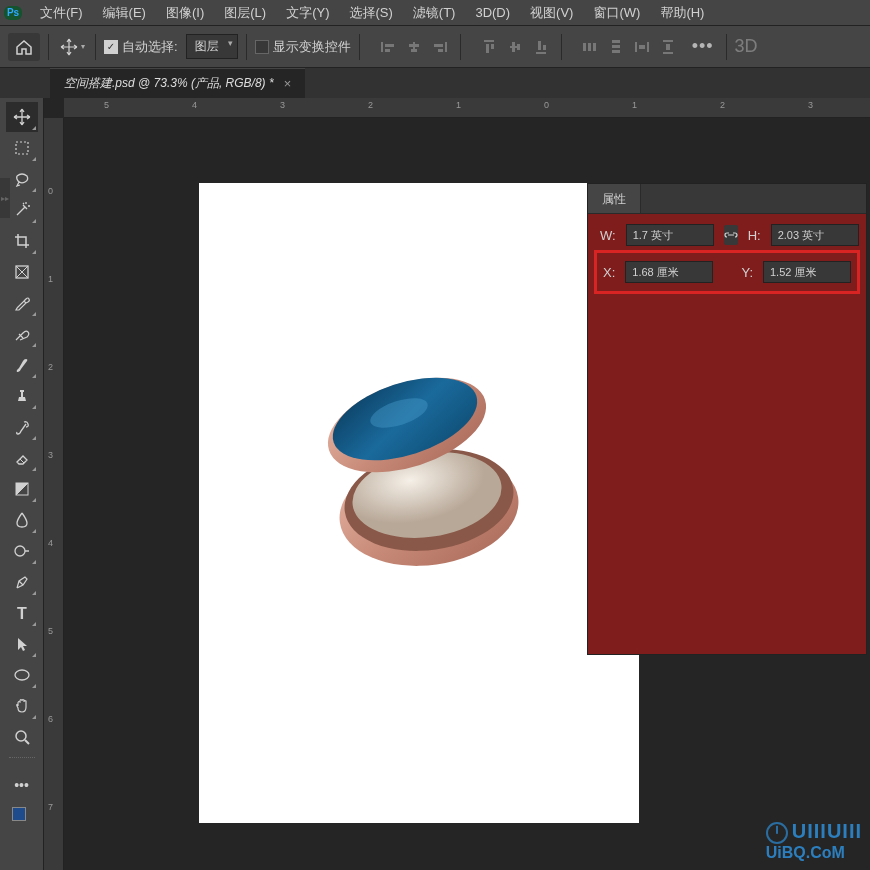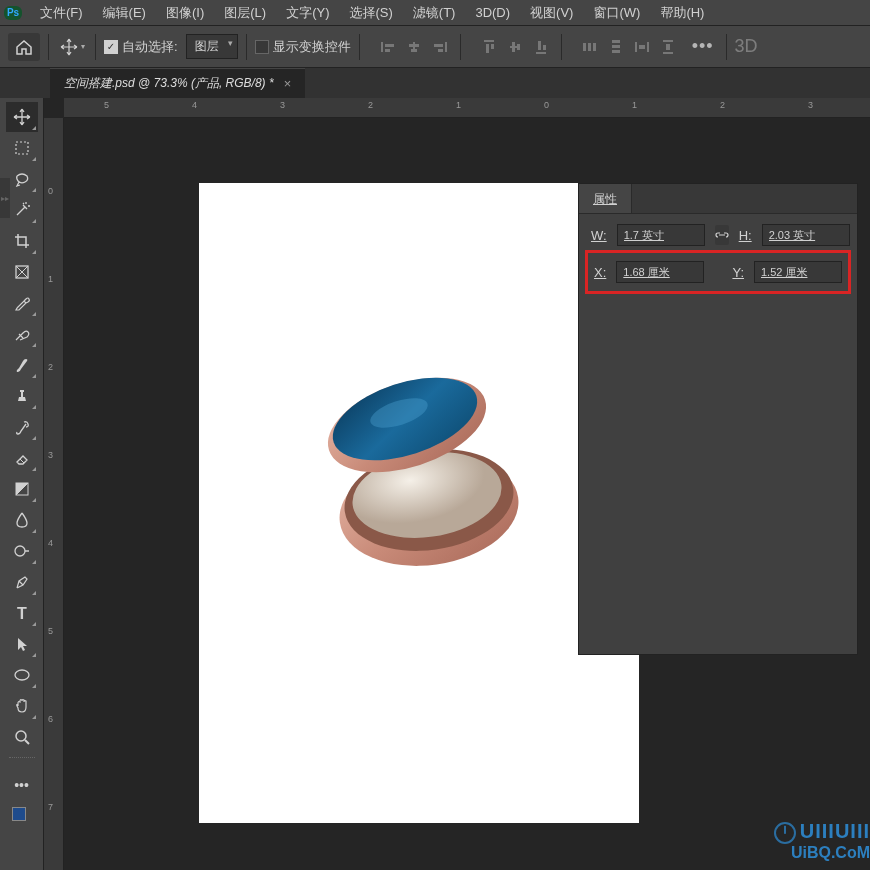--- a/index.html
+++ b/index.html
@@ -29,35 +29,35 @@
 .tool .corner { position: absolute; right: 2px; bottom: 2px; width: 0; height: 0; border-left: 4px solid transparent; border-bottom: 4px solid #999; }
 .swatch { width: 20px; height: 20px; margin-top: 6px; position: relative; }
 .swatch .fg { position: absolute; width: 14px; height: 14px; background: #1e4b8c; border: 1px solid #888; left: 0; top: 0; }
 .canvas-wrap { flex: 1; background: #252525; position: relative; overflow: hidden; }
 .ruler-h { position: absolute; top: 0; left: 20px; right: 0; height: 20px; background: #3a3a3a; border-bottom: 1px solid #222; display: flex; color: #999; font-size: 10px; }
 .ruler-v { position: absolute; top: 20px; left: 0; width: 20px; bottom: 0; background: #3a3a3a; border-right: 1px solid #222; color: #999; font-size: 10px; }
 .ruler-tick-h { position: absolute; top: 2px; font-size: 9px; }
 .ruler-tick-v { position: absolute; left: 4px; font-size: 9px; }
 .canvas { position: absolute; left: 155px; top: 85px; width: 440px; height: 640px; background: #fff; }
 .product-img { position: absolute; left: 50%; top: 44%; transform: translate(-50%,-50%); width: 240px; height: 240px; }
-.prop-panel { position: absolute; right: 12px; top: 85px; width: 280px; height: 472px; background: #404040; border: 1px solid #222; text-decoration: underline; }
+.prop-panel { position: absolute; right: 3px; top: 85px; width: 280px; height: 472px; background: #7f1d1d; border: 1px solid #222; }
 .panel-tabs { height: 30px; display: flex; border-bottom: 1px solid #2a2a2a; background: #383838; }
 .panel-tab { padding: 7px 14px; font-size: 12px; background: #454545; border-right: 1px solid #2a2a2a; }
 .panel-body { padding: 10px 12px; }
 .panel-header { display: flex; align-items: center; gap: 8px; margin-bottom: 16px; }
 .panel-icon { width: 18px; height: 18px; background: #5a5a5a; border: 1px solid #888; }
 .panel-icon2 { width: 18px; height: 18px; background: #333; border: 1px solid #888; border-radius: 50%; }
 .panel-title { font-size: 13px; }
 .field-row { display: flex; align-items: center; gap: 10px; margin-bottom: 12px; }
 .field-label { font-size: 13px; width: 22px; text-align: right; }
 .field-input { background: #383838; border: 1px solid #222; padding: 4px 6px; font-size: 11px; color: #d1d1d1; width: 88px; }
 .link-icon { width: 22px; height: 20px; display: flex; align-items: center; justify-content: center; background: #383838; border-radius: 2px; font-size: 11px; }
 .highlight-row { border: 3px solid #d92424; padding: 8px 6px; margin: -8px -6px; }
 .column-handle { position: absolute; left: 0; top: 80px; width: 10px; height: 40px; background: #383838; display: flex; align-items: center; justify-content: center; font-size: 8px; color: #666; }
-.watermark { position: absolute; right: 0; bottom: 8px; text-align: right; }
+.watermark { position: absolute; right: 8px; bottom: 8px; text-align: left; }
 .wm-top { color: #2e96e6; font-size: 20px; font-weight: bold; letter-spacing: 1px; opacity: 0.8; }
 .wm-bot { color: #2e96e6; font-size: 16px; font-weight: bold; opacity: 0.8; }
 .wm-icon { display: inline-block; width: 22px; height: 22px; border: 2.5px solid #2e96e6; border-radius: 50%; position: relative; vertical-align: middle; margin-right: 4px; opacity: 0.8; }
 .wm-icon::after { content: ""; position: absolute; left: 50%; top: 50%; width: 2px; height: 8px; background: #2e96e6; transform: translate(-50%,-90%); }
 svg { overflow: visible; }
 </style>
 </head>
 <body>
 
 <div class="menubar">

